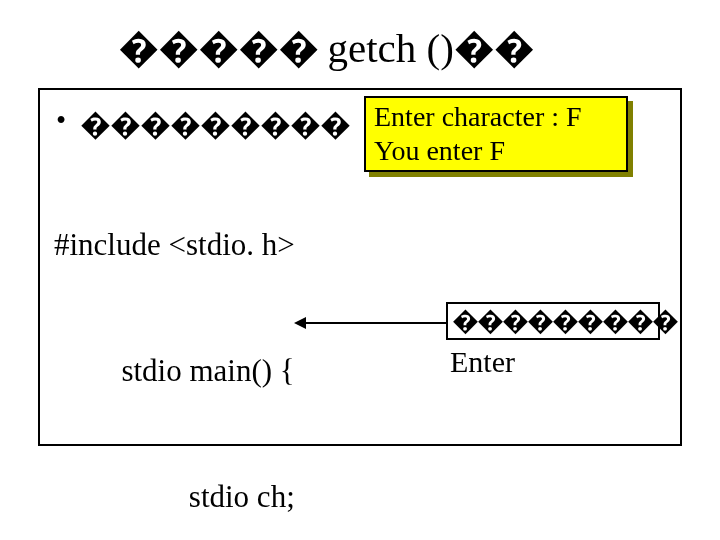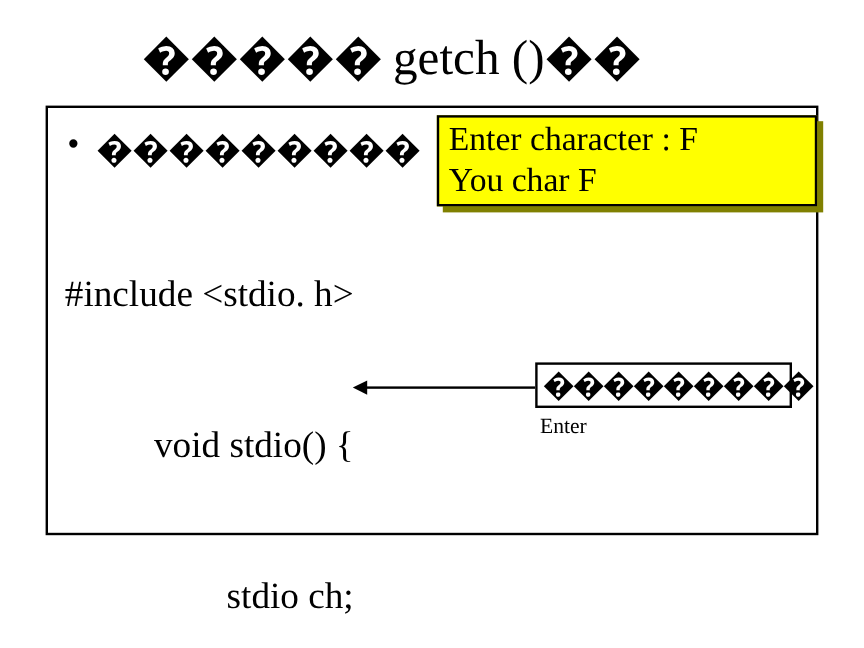--- a/index.html
+++ b/index.html
@@ -56,21 +56,21 @@
       line-height: 42px;
       color: #000;
       white-space: pre;
     }
     .code-line { display: block; text-align: right; }
     .indent { padding-left: 34px; }
     .yellow-box {
       position: absolute;
       left: 364px;
       top: 96px;
-      width: 317px;
+      width: 264px;
       height: 76px;
       background: #ffff00;
       border: 2px solid #000;
       box-shadow: 5px 5px 0 #808000;
       padding: 2px 8px 0 8px;
       font-size: 28px;
       line-height: 34px;
       color: #000;
     }
     .arrow-line {
@@ -103,48 +103,48 @@
       color: #000;
       padding: 0 4px;
       letter-spacing: -2px;
       line-height: 34px;
       text-align: left;
     }
     .enter-label {
       position: absolute;
       left: 450px;
       top: 345px;
-      font-size: 18px;
+      font-size: 30px;
       color: #000;
     }
   </style>
 </head>
 <body>
 
 <div class="title">
   <span class="boxes-left">����� </span><span class="fn">getch ()</span><span class="boxes-right">��</span>
 </div>
 
 <div class="outer-box"></div>
 
 <span class="bullet">•</span>
 <span class="bullet-boxes">���������</span>
 
 <div class="code-area">
   <span class="code-line">#include &lt;stdio. h&gt;</span>
-  <span class="code-line">void stdio() {</span>
+  <span class="code-line">stdio main() {</span>
   <span class="code-line indent">stdio ch;</span>
   
   
   
   
 </div>
 
 <div class="yellow-box">
   <div>Enter character : F</div>
-  <div>You char F</div>
+  <div>You enter F</div>
 </div>
 
 <div class="arrow-head-left"></div>
 <div class="arrow-line"></div>
 
 <div class="small-box">���������</div>
 <div class="enter-label">Enter</div>
 
 </body></html>

